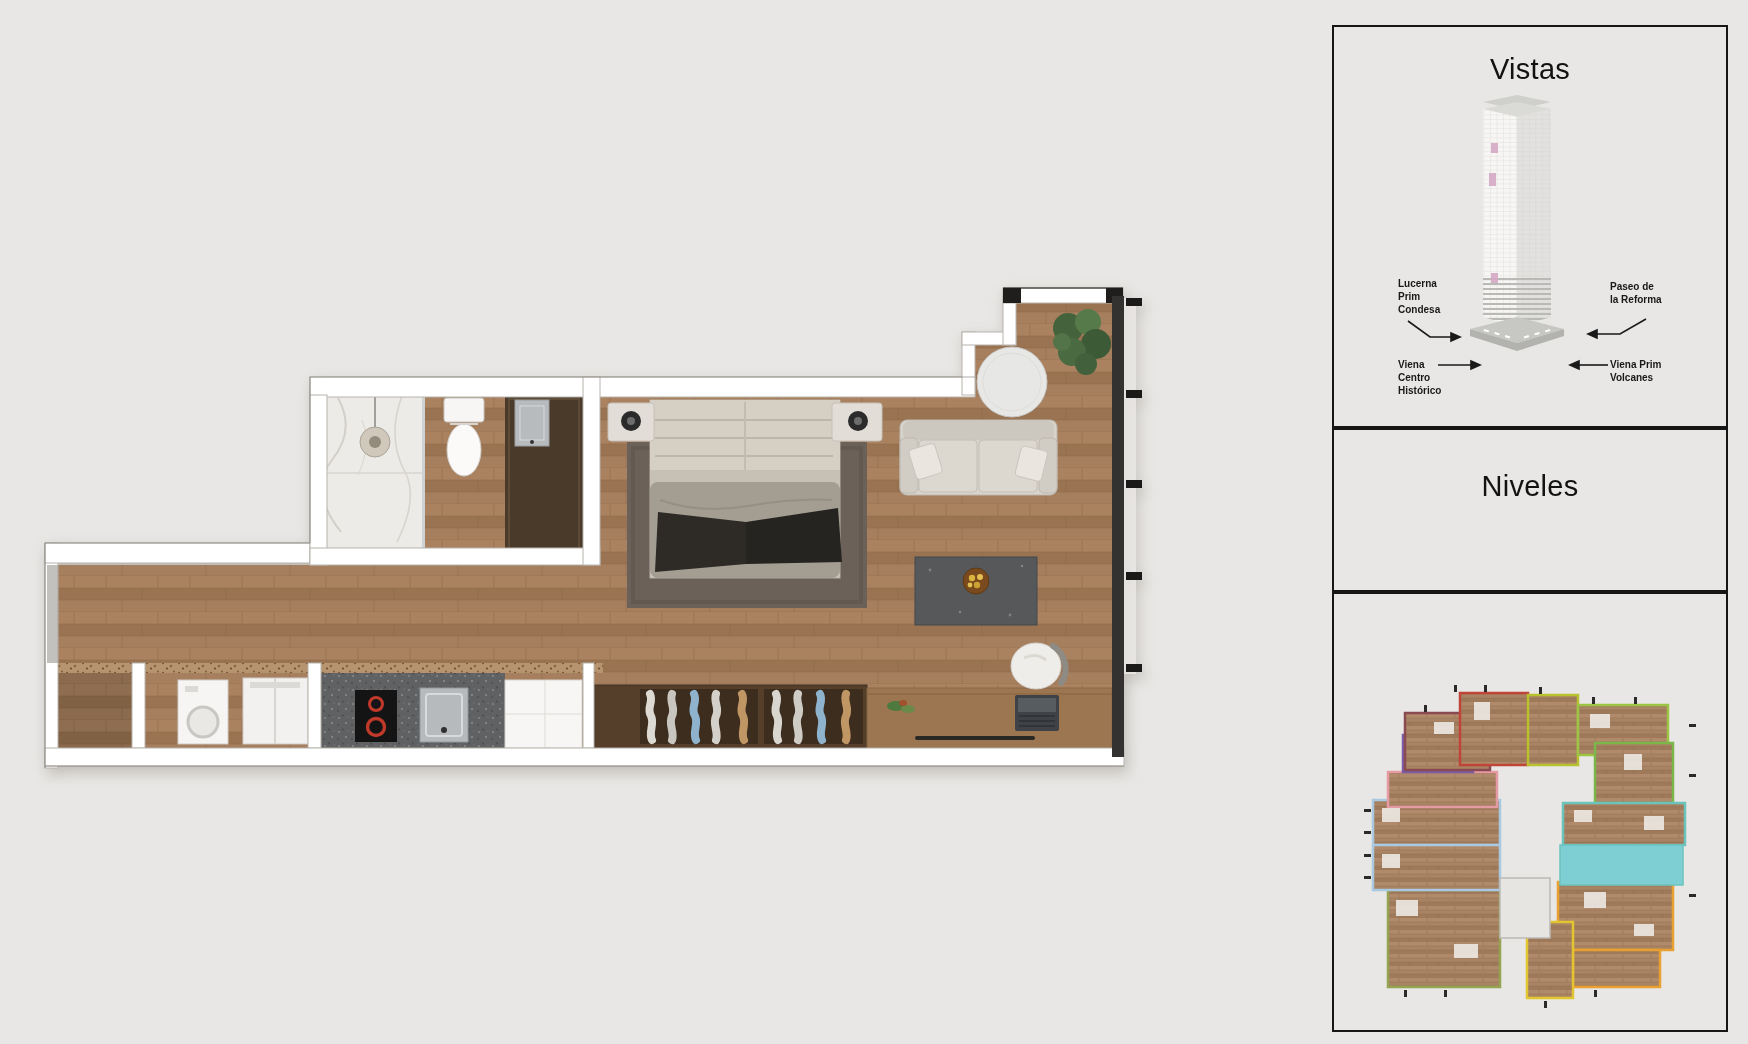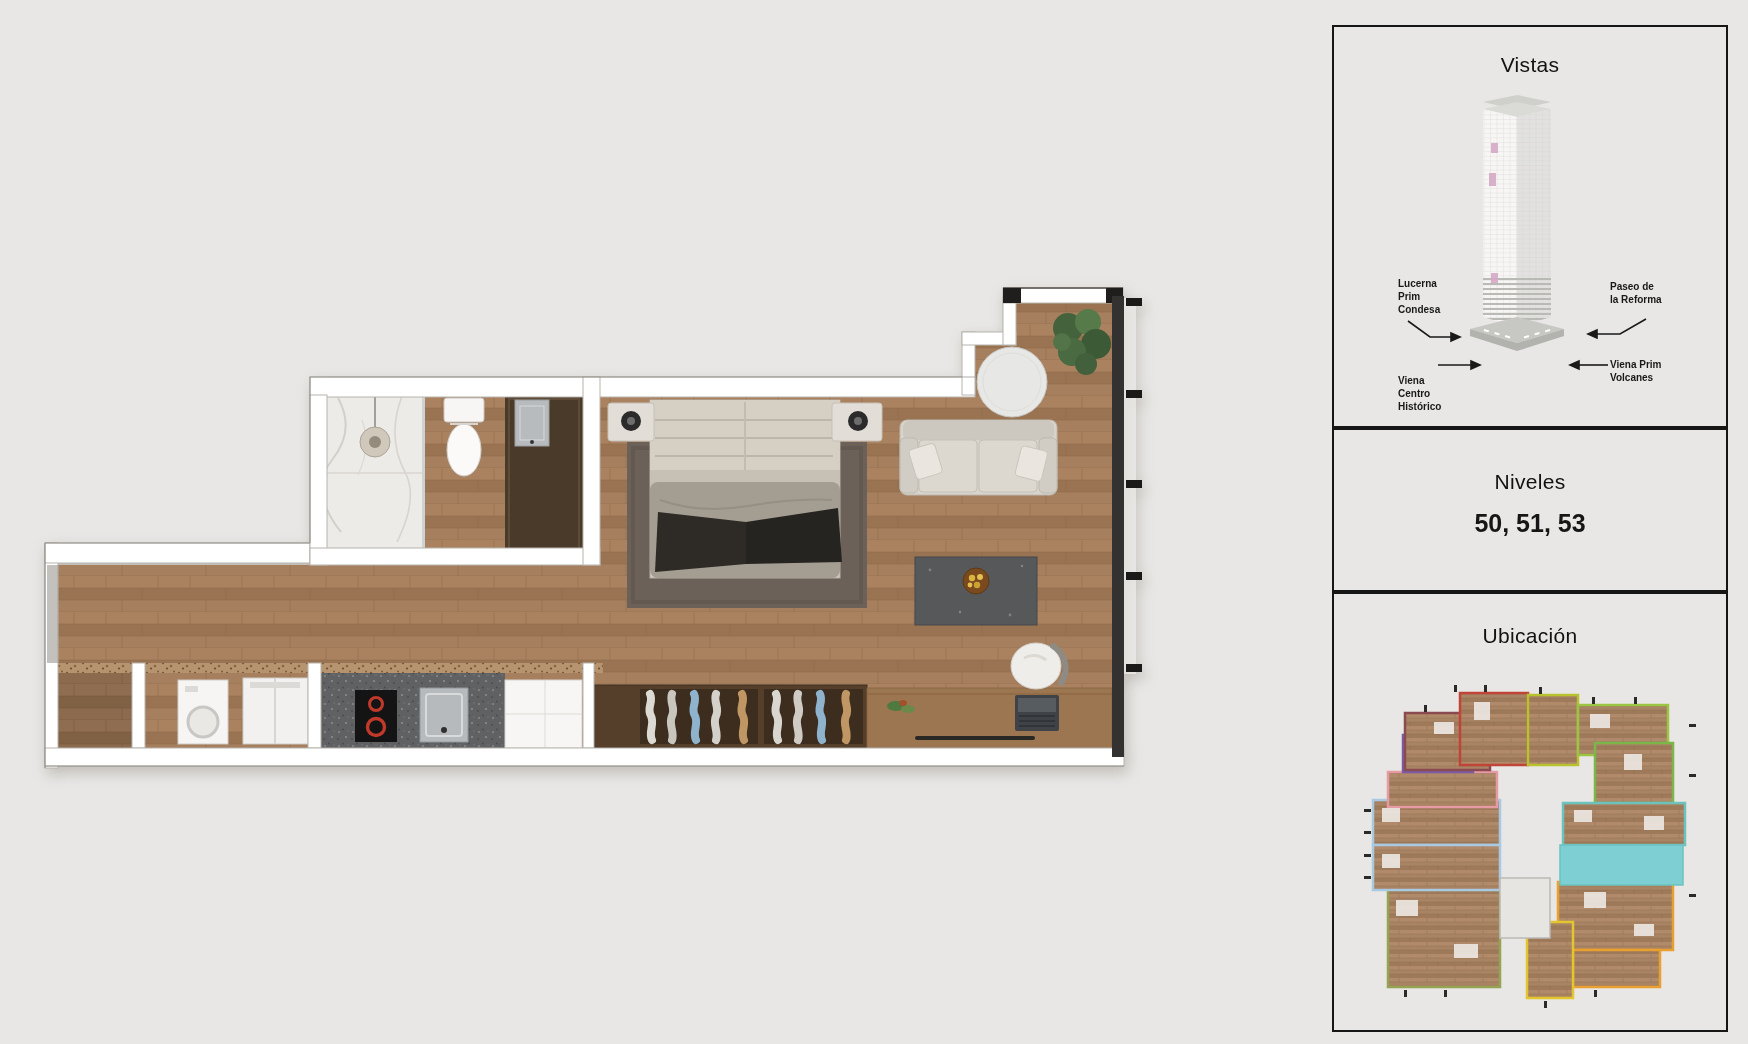--- a/index.html
+++ b/index.html
@@ -5,31 +5,31 @@
   html,body{margin:0;padding:0}
   body{width:1748px;height:1044px;position:relative;background:#e8e7e5;
        font-family:"Liberation Sans",sans-serif;overflow:hidden;color:#161616}
   .floorplan-svg{position:absolute;left:0;top:0;
        filter:drop-shadow(3px 6px 7px rgba(90,78,64,.28))}
   .panel{position:absolute;left:1332px;width:396px;border:2px solid #161616;
        box-sizing:border-box;background:#e8e7e5}
   .panel-vistas{top:25px;height:403px}
   .panel-niveles{top:428px;height:164px}
   .panel-ubicacion{top:592px;height:440px}
-  .panel-title{text-align:center;font-size:21px;font-weight:400;color:#121212;
+  .panel-title{text-align:center;font-size:29px;font-weight:400;color:#121212;
        letter-spacing:.3px}
   .panel-vistas .panel-title{margin-top:26px}
   .panel-niveles .panel-title{margin-top:40px}
   .panel-ubicacion .panel-title{margin-top:30px}
   .niveles-values{margin-top:15px;text-align:center;font-size:25px;font-weight:700}
   .vista-art,.ubi-art{position:absolute;left:0;top:0}
   .vlabel{position:absolute;font-size:10px;font-weight:700;line-height:13px;color:#191919}
   .lbl-lucerna{left:64px;top:250px}
   .lbl-paseo{left:276px;top:253px}
-  .lbl-viena{left:64px;top:347px}
+  .lbl-viena{left:64px;top:331px}
   .lbl-gral{left:276px;top:331px}
 </style>
 </head>
 <body>
 
 <svg class="floorplan-svg" width="1748" height="1044" viewBox="0 0 1748 1044">
   <defs>
     <pattern id="wood" width="84" height="36" patternUnits="userSpaceOnUse">
       <rect width="84" height="36" fill="#a37c59"></rect>
       <rect y="0" width="84" height="12" fill="#aa8260"></rect>
@@ -315,25 +315,23 @@
     <div>Histórico</div>
   </div>
   <div class="vlabel lbl-gral">
     <div>Viena Prim</div>
     <div>Volcanes</div>
   </div>
 </div>
 
 <div class="panel panel-niveles">
   <div class="panel-title">Niveles</div>
-  <div class="niveles-values">50, 51, 53</div>
 </div>
 
 <div class="panel panel-ubicacion">
-  <div class="panel-title">Ubicación</div>
   <svg class="ubi-art" width="392" height="436" viewBox="0 0 392 436" style="top:0">
     <defs>
       <pattern id="uwood" width="28" height="12" patternUnits="userSpaceOnUse">
         <rect width="28" height="12" fill="#a98464"></rect>
         <rect y="0" width="28" height="4" fill="#b08a6a"></rect>
         <rect y="8" width="28" height="4" fill="#9e7a5a"></rect>
         <path d="M0,4 h28 M0,8 h28 M9,0 v4 M20,8 v4" stroke="#8d6a4c" stroke-width=".8" opacity=".6"></path>
       </pattern>
     </defs>
     <g stroke-width="2.5" fill="url(#uwood)">

